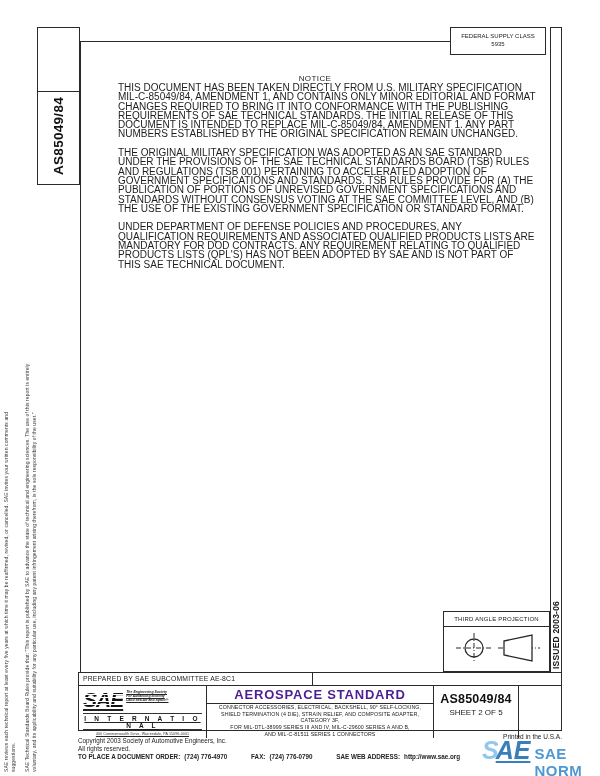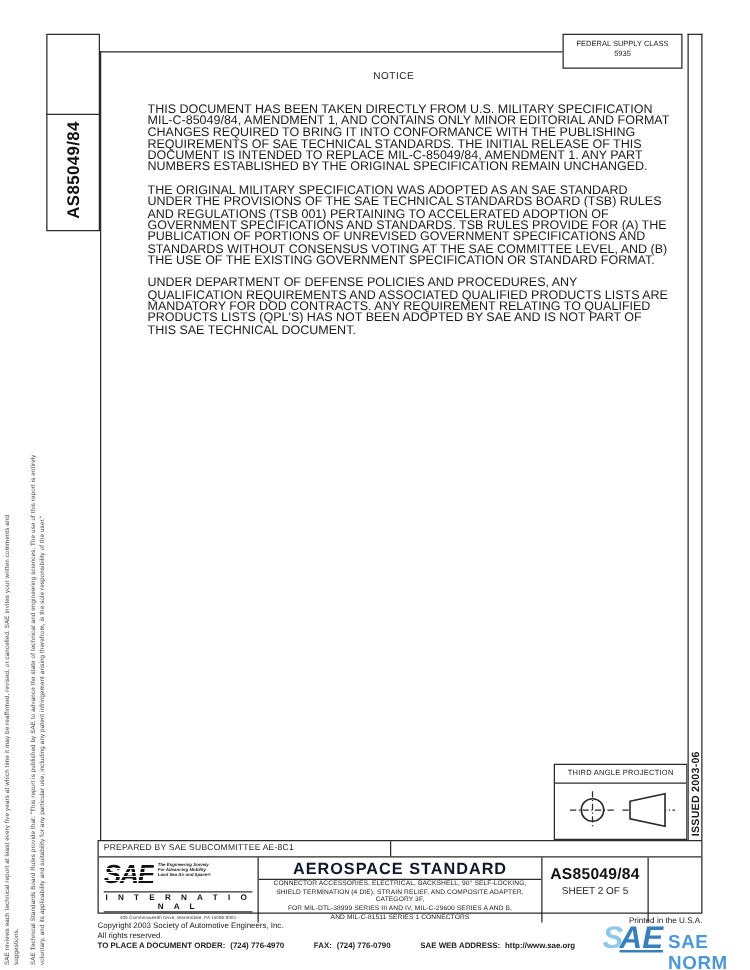--- a/index.html
+++ b/index.html
@@ -34,47 +34,47 @@
   }
 
   
   .fsc-box {
     left:450px; top:27px; width:96px; height:28px;
     border:1.5px solid #2a2a2a; text-align:center;
     font-size:6px; line-height:7.5px; padding-top:5px; color:#222;
   }
 
   
-  .notice-title { left:85px; top:56px; width:460px; text-align:center; font-size:8px; letter-spacing:0.4px; color:#1d1d1d; }
+  .notice-title { left:85px; top:74px; width:460px; text-align:center; font-size:8px; letter-spacing:0.4px; color:#1d1d1d; }
   .notice-body { left:118px; top:83px; width:420px; font-size:10px; line-height:9.3px; color:#1d1d1d; }
   .notice-body p { margin-bottom:9.3px; }
 
   
   .proj-box { left:443px; top:611px; width:107px; height:61px; border:1.5px solid #2a2a2a; background:#fff; }
   .proj-head { border-bottom:1.2px solid #2a2a2a; height:15px; text-align:center; font-size:6px; line-height:15px; letter-spacing:0.2px; }
 
   
   .issued-text {
     left:551px; top:669px; width:76px; height:12px;
     transform:rotate(-90deg); transform-origin:0 0;
     font-size:8.5px; font-weight:700; letter-spacing:0.2px; color:#1a1a1a;
     white-space:nowrap;
   }
 
   
   .title-block { left:78px; top:672px; width:484px; height:59px; border:1.5px solid #2a2a2a; display:flex; flex-direction:column; }
   .tb-row1 { height:13px; border-bottom:1.2px solid #2a2a2a; display:flex; }
   .tb-prepared { width:234px; border-right:1.2px solid #2a2a2a; font-size:6.8px; line-height:12px; padding-left:4px; letter-spacing:0.2px; }
   .tb-row2 { flex:1; display:flex; }
-  .tb-logo-cell  { width:128px; border-right:1.2px solid #2a2a2a; padding:2px 4px; }
+  .tb-logo-cell  { width:128px; border-right:1.2px solid #2a2a2a; padding:2px 4px;text-decoration:underline; }
   .tb-title-cell { width:227px; border-right:1.2px solid #2a2a2a; display:flex; flex-direction:column; }
   .tb-num-cell   { width:85px;  border-right:1.2px solid #2a2a2a; text-align:center; padding-top:6px; }
   .tb-empty-cell { flex:1; }
 
-  .as-header { font-size:13px; font-weight:bold; text-align:center; letter-spacing:0.8px; padding:1px 0 1px 0; border-bottom:1.2px solid #2a2a2a; color:#0f172a; }
+  .as-header { font-size:13px; font-weight:bold; text-align:center; letter-spacing:0.8px; padding:1px 0 1px 0; border-bottom:1.2px solid #2a2a2a; color:#4c1d95; }
   .as-sub { flex:1; display:flex; flex-direction:column; justify-content:center; }
   .as-sub div { text-align:center; font-size:5.3px; line-height:6.7px; color:#222; letter-spacing:0.1px; }
 
   .doc-num { font-weight:bold; font-size:12.5px; color:#111; letter-spacing:0.2px; }
   .sheet-info { font-size:8px; margin-top:2px; color:#222; }
 
   
   .sae-logo-row { display:flex; align-items:flex-start; }
   .sae-word { font-size:21px; font-weight:900; font-style:italic; letter-spacing:-1px; color:#111;
               background:repeating-linear-gradient(#111 0 2.6px, #fff 2.6px 3.4px);

